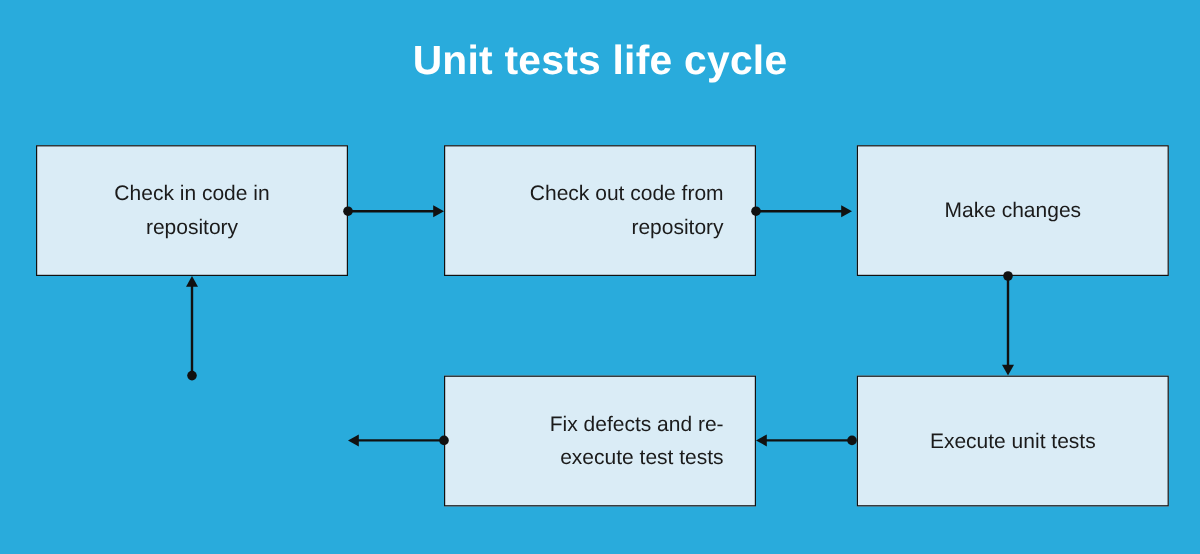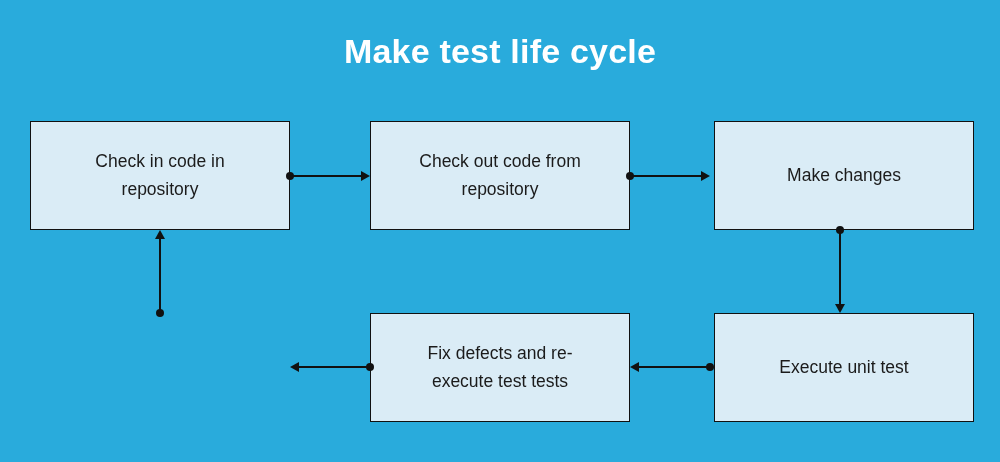--- a/index.html
+++ b/index.html
@@ -46,55 +46,55 @@
     justify-content: center;
     text-align: center;
     padding: 8px 26px;
     color: var(--box-text);
     font-size: 17.5px;
     line-height: 1.55;
   }
   .node.r1 { top: 121px; }
   .node.r2 { top: 313px; }
   .node.c1 { left: 30px; }
-  .node.c2 { left: 370px; }
+  .node.c2 { left: 370px; text-align: right; }
   .node.c3 { left: 714px; }
   .edges-overlay {
     position: absolute;
     top: 0; left: 0;
     width: 1000px;
     height: 462px;
     pointer-events: none;
   }
   .edge line { stroke: var(--arrow); stroke-width: 2; }
   .edge circle { fill: var(--arrow); }
   .edge polygon { fill: var(--arrow); }
 </style>
 </head>
 <body>
 
 <div class="canvas">
 
-  <h1 class="diagram-title">Make test life cycle</h1>
+  <h1 class="diagram-title">Unit tests life cycle</h1>
 
   <div class="node r1 c1">
     <span>Check in code in repository</span>
   </div>
   <div class="node r1 c2">
     <span>Check out code from repository</span>
   </div>
   <div class="node r1 c3">
     <span>Make changes</span>
   </div>
 
   <div class="node r2 c2">
     <span>Fix defects and re-execute test tests</span>
   </div>
   <div class="node r2 c3">
-    <span>Execute unit test</span>
+    <span>Execute unit tests</span>
   </div>
 
   <svg class="edges-overlay" viewBox="0 0 1000 462">
 
     <g class="edge">
       <line x1="290" y1="176" x2="366" y2="176"></line>
       <circle cx="290" cy="176" r="4"></circle>
       <polygon points="361,171 370,176 361,181"></polygon>
     </g>
 

